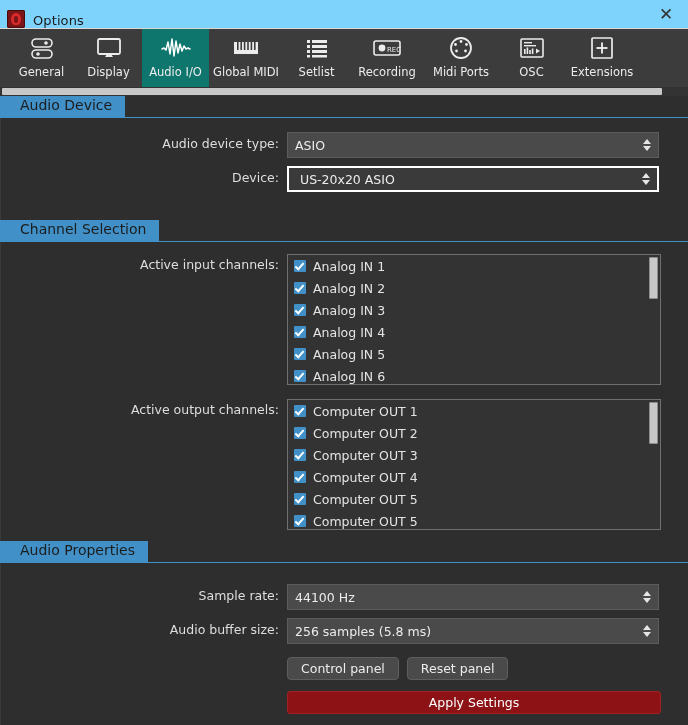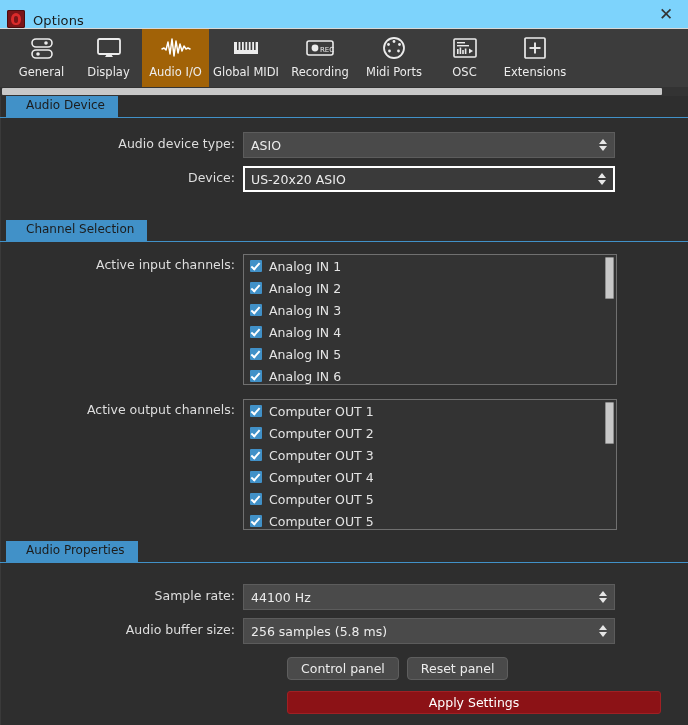--- a/index.html
+++ b/index.html
@@ -92,21 +92,21 @@
     display: flex;
     flex-direction: column;
     align-items: center;
     justify-content: flex-start;
     padding-top: 6px;
     cursor: pointer;
     color: #e8e8e8;
     position: relative;
   }
   .tab.wide { width: 74px; }
-  .tab.active { background: #a16207; }
+  .tab.active { background: #0f766e; }
   .tab-icon {
     height: 26px;
     display: flex;
     align-items: center;
     justify-content: center;
     margin-bottom: 4px;
   }
   .tab-icon svg { display: block; }
   .tab-label {
     font-size: 11.5px;
@@ -141,39 +141,39 @@
 
   
   .section-head {
     height: 21px;
     position: relative;
     border-bottom: 1px solid #4191c8;
     margin-bottom: 0;
   }
   .section-head .lbl {
     position: absolute;
-    left: 6px;
+    left: 0;
     top: 0;
     height: 21px;
     background: #4191c8;
     color: #1c1c1c;
-    font-size: 12px;
+    font-size: 14px;
     display: flex;
     align-items: center;
     padding: 0 13px 4px 20px;
     box-sizing: border-box;
   }
 
   .row {
     display: flex;
     align-items: flex-start;
     margin-top: 10px;
   }
   .row-label {
-    width: 243px;
+    width: 287px;
     text-align: right;
     padding-right: 8px;
     box-sizing: border-box;
     color: #dedede;
     font-size: 12.5px;
     line-height: 24px;
     flex: 0 0 auto;
   }
   .row-label.tall { line-height: 22px; }
 
@@ -188,21 +188,21 @@
     align-items: center;
     position: relative;
     color: #ececec;
     font-size: 12.5px;
     padding-left: 7px;
     cursor: pointer;
   }
   .combo.focused {
     border: 2px solid #ffffff;
     background: #3a3a3a;
-    padding-left: 6px;
+    padding-left: 11px;
   }
   .combo .arrows {
     position: absolute;
     right: 7px;
     top: 50%;
     transform: translateY(-50%);
     display: flex;
     flex-direction: column;
     gap: 2px;
   }
@@ -375,20 +375,37 @@
             <rect x="11.8" y="5" width="1.6" height="8"></rect>
             <rect x="15.2" y="5" width="1.6" height="8"></rect>
             <rect x="18.6" y="5" width="1.6" height="8"></rect>
             <rect x="22" y="5" width="1.6" height="8"></rect>
           </g>
         </svg>
       </span>
       <span class="tab-label">Global MIDI</span>
     </div>
 
+    <div class="tab">
+      <span class="tab-icon">
+        <svg width="26" height="22" viewBox="0 0 26 22">
+          <g fill="#ececec">
+            <rect x="3" y="3" width="3" height="3"></rect>
+              <rect x="8" y="3" width="15" height="3"></rect>
+            <rect x="3" y="8" width="3" height="3"></rect>
+              <rect x="8" y="8" width="15" height="3"></rect>
+            <rect x="3" y="13" width="3" height="3"></rect>
+              <rect x="8" y="13" width="15" height="3"></rect>
+            <rect x="3" y="18" width="3" height="2.5"></rect>
+              <rect x="8" y="18" width="15" height="2.5"></rect>
+          </g>
+        </svg>
+      </span>
+      <span class="tab-label">Setlist</span>
+    </div>
 
     <div class="tab wide">
       <span class="tab-icon">
         <svg width="30" height="20" viewBox="0 0 30 20">
           <rect x="2" y="3" width="26" height="14" rx="2" fill="none" stroke="#ececec" stroke-width="1.6"></rect>
           <circle cx="10" cy="10" r="3.4" fill="#ececec"></circle>
           <text x="15" y="13.5" font-size="7" font-family="DejaVu Sans, sans-serif" fill="#ececec">REC</text>
         </svg>
       </span>
       <span class="tab-label">Recording</span>

